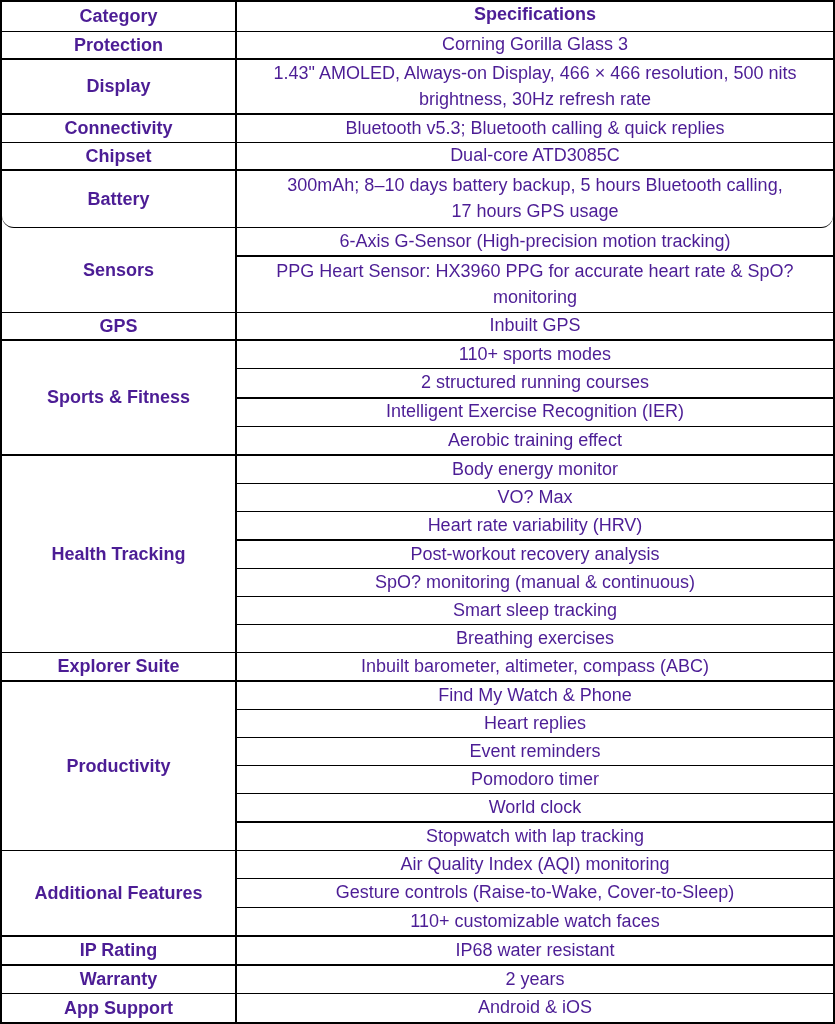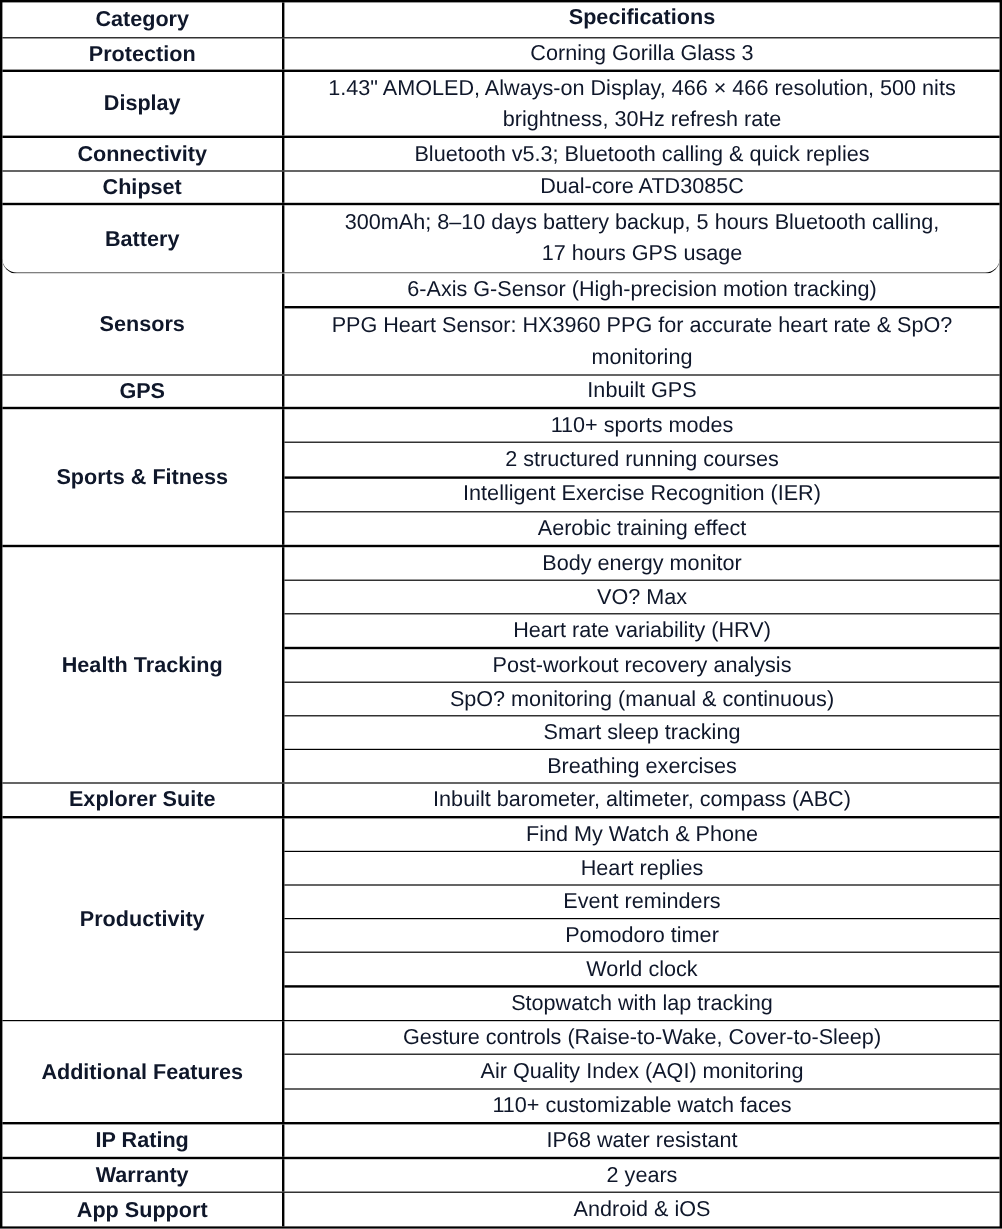--- a/index.html
+++ b/index.html
@@ -60,21 +60,21 @@
     line-height: 1.42;
     min-height: 0;
   }
   .spec-cell.bb1 { border-bottom: 1px solid #000; }
   .spec-cell.bb2 { border-bottom: 2px solid #000; }
   .hdr { font-weight: bold; }
 </style>
 </head>
 <body>
 
-<div class="spec-table" style="color: #0f172a; background: rgb(255, 255, 255); border-color: rgb(0, 0, 0);">
+<div class="spec-table" style="color: #4c1d95; background: rgb(255, 255, 255); border-color: rgb(0, 0, 0);">
   <div class="row bb1 header-row" style="flex:0 0 30px">
     <div class="cat-cell hdr">Category</div>
     <div class="specs-col">
       <div class="spec-cell hdr">Specifications</div>
     </div>
   </div>
 <div class="row bb2" style="flex: 0 0 28px;">
       <div class="cat-cell">Protection</div>
       <div class="specs-col">
         <div class="spec-cell" style="flex: 1 1 0px;">Corning Gorilla Glass 3</div>
@@ -154,22 +154,22 @@
         <div class="spec-cell bb1" style="flex: 1 1 0px;">Heart replies</div>
         <div class="spec-cell bb1" style="flex: 1 1 0px;">Event reminders</div>
         <div class="spec-cell bb1" style="flex: 1 1 0px;">Pomodoro timer</div>
         <div class="spec-cell bb2" style="flex: 1 1 0px;">World clock</div>
         <div class="spec-cell" style="flex: 1 1 0px;">Stopwatch with lap tracking</div>
       </div>
     </div>
     <div class="row bb2" style="flex: 0 0 86px;">
       <div class="cat-cell">Additional Features</div>
       <div class="specs-col">
+        <div class="spec-cell bb1" style="flex: 1 1 0px;">Air Quality Index (AQI) monitoring</div>
         <div class="spec-cell bb1" style="flex: 1 1 0px;">Gesture controls (Raise-to-Wake, Cover-to-Sleep)</div>
-        <div class="spec-cell bb1" style="flex: 1 1 0px;">Air Quality Index (AQI) monitoring</div>
         <div class="spec-cell" style="flex: 1 1 0px;">110+ customizable watch faces</div>
       </div>
     </div>
     <div class="row bb2" style="flex: 0 0 29px;">
       <div class="cat-cell">IP Rating</div>
       <div class="specs-col">
         <div class="spec-cell" style="flex: 1 1 0px;">IP68 water resistant</div>
       </div>
     </div>
     <div class="row bb1" style="flex: 0 0 28px;">

